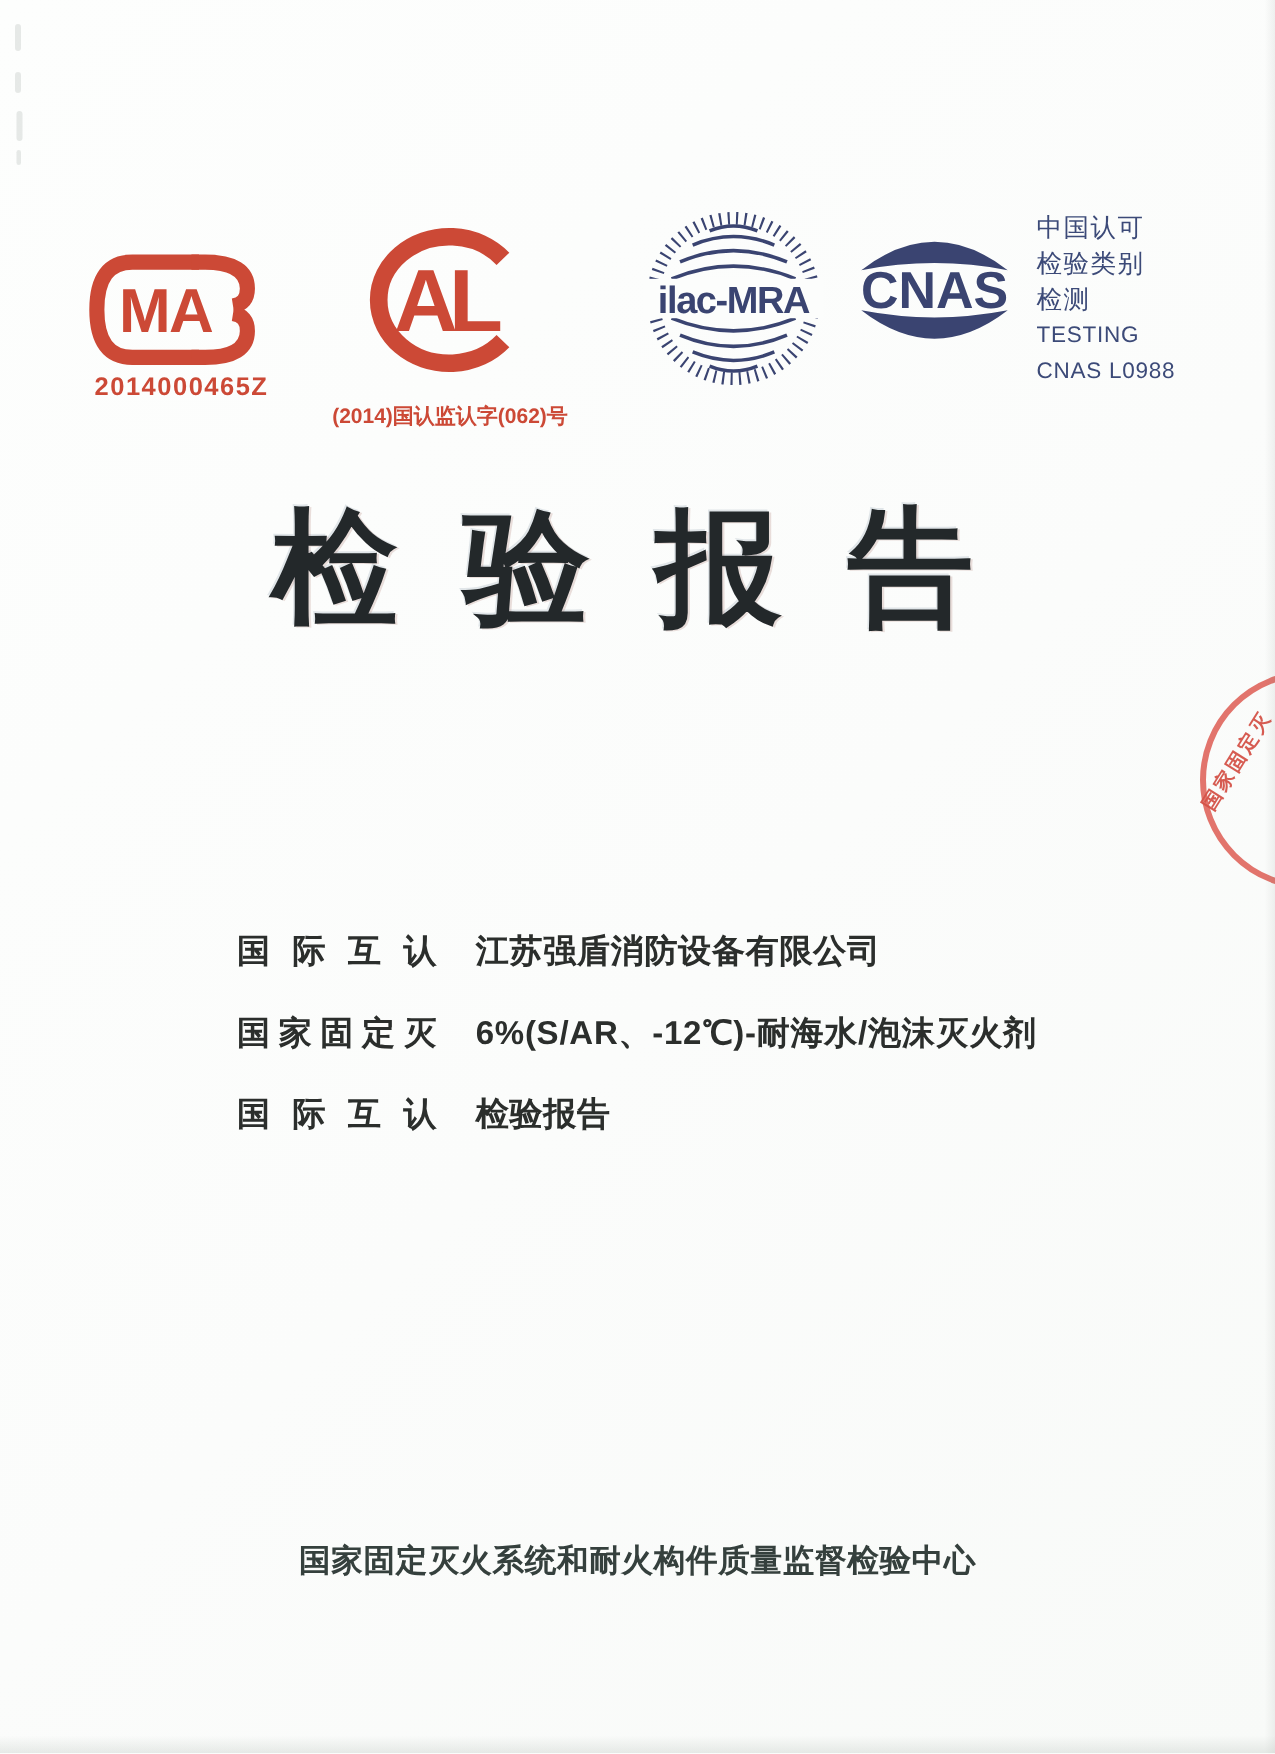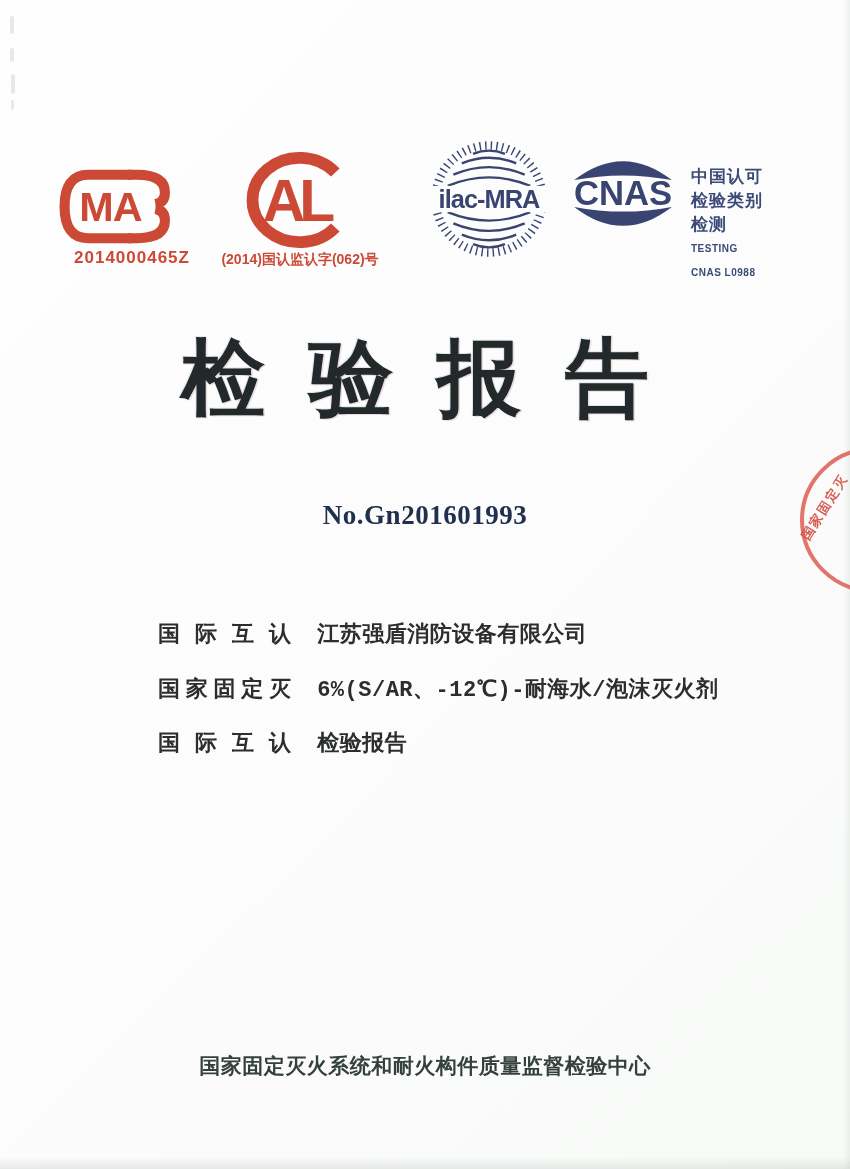--- a/index.html
+++ b/index.html
@@ -21,29 +21,29 @@
   .scan-edge-right { position:absolute; top:0; right:0; bottom:0; width:7px;
     background:linear-gradient(to right, rgba(120,130,125,0) 0%, rgba(120,130,125,0.10) 100%); }
   .smudge { position:absolute; background:rgba(150,160,155,0.22); border-radius:2px; }
 
   
   .mark { position:absolute; }
   .mark-caption {
     position:absolute; text-align:center;
     color:#cc4936; font-weight:bold;
   }
-  .cma-caption { left:67px; top:248px; width:130px; font-size:17px; letter-spacing:1px; }
-  .cal-caption { left:210px; top:251px; width:180px; font-size:14px; letter-spacing:0; }
+  .cma-caption { left:56px; top:248px; width:130px; font-size:17px; letter-spacing:1px; }
+  .cal-caption { left:210px; top:269px; width:180px; font-size:14px; letter-spacing:0; }
 
   .cnas-side {
-    position:absolute; left:691px; top:165px;
-    color:#3c4a78; font-weight:bold; line-height:24px; font-size:17px;
+    position:absolute; left:691px; top:140px;
+    color:#3c4a78; font-weight:normal; line-height:24px; font-size:17px;
     letter-spacing:1px;
   }
-  .cnas-side .en { font-size:10px; letter-spacing:0.5px; }
+  .cnas-side .en { font-size:15px; letter-spacing:0.5px; }
 
   
   .report-title {
     position:absolute; left:0; top:328px; width:100%;
     text-align:center;
     font-size:84px; font-weight:900; line-height:100px;
     letter-spacing:44px; padding-left:24px;
     color:#23282a;
     text-shadow:1.5px 1px 0 rgba(130,50,35,0.15), -1px -1px 0 rgba(45,75,110,0.13);
   }
@@ -60,21 +60,21 @@
   .fields { position:absolute; left:158px; top:619px; width:560px; }
   .field-row { position:absolute; left:0; white-space:nowrap; font-size:22px; font-weight:bold; color:#2b2e2c; }
   .field-row-0 { top:0; }
   .field-row-1 { top:55px; }
   .field-row-2 { top:109px; }
   .field-label {
     display:inline-block; width:133px;
     text-align:justify; text-align-last:justify;
     vertical-align:bottom;
   }
-  .field-value { margin-left:20px; letter-spacing:0.5px;font-family:Liberation Mono, monospace; }
+  .field-value { margin-left:20px; letter-spacing:0.5px; }
 
   
   .stamp-arc {
     position:absolute; left:800px; top:447px;
     width:146px; height:146px; border-radius:50%;
     border:4px solid rgba(221,92,82,0.85);
   }
   .stamp-text {
     position:absolute; left:805px; top:530px;
     width:max-content;
@@ -82,21 +82,20 @@
     color:rgba(212,82,72,0.95);
     font-size:13px; font-weight:bold; letter-spacing:2px;
   }
 
   
   .footer-org {
     position:absolute; left:0; top:1026px; width:100%;
     text-align:center;
     font-size:21px; font-weight:bold; letter-spacing:0.5px;
     color:#35403d;
-    margin-top:26px;
   }
 </style>
 </head>
 <body>
 
 <div class="page">
 
   <div class="smudge" style="left:10px; top:16px;  width:4px; height:18px;"></div>
   <div class="smudge" style="left:10px; top:48px;  width:4px; height:14px;"></div>
   <div class="smudge" style="left:11px; top:74px;  width:4px; height:20px;"></div>
@@ -143,21 +142,20 @@
   <div class="cnas-side">
     <div>中国认可</div>
     <div>检验类别</div>
     <div>检测</div>
     <div class="en">TESTING</div>
     <div class="en">CNAS L0988</div>
   </div>
 
   <h1 class="report-title">检验报告</h1>
 
-  <div class="report-no">No.Gn201601993</div>
 
   <div class="fields">
     <div class="field-row field-row-0">
       <span class="field-label">国际互认</span>
       <span class="field-value">江苏强盾消防设备有限公司</span>
     </div>
     <div class="field-row field-row-1">
       <span class="field-label">国家固定灭</span>
       <span class="field-value">6%(S/AR、-12℃)-耐海水/泡沫灭火剂</span>
     </div>

